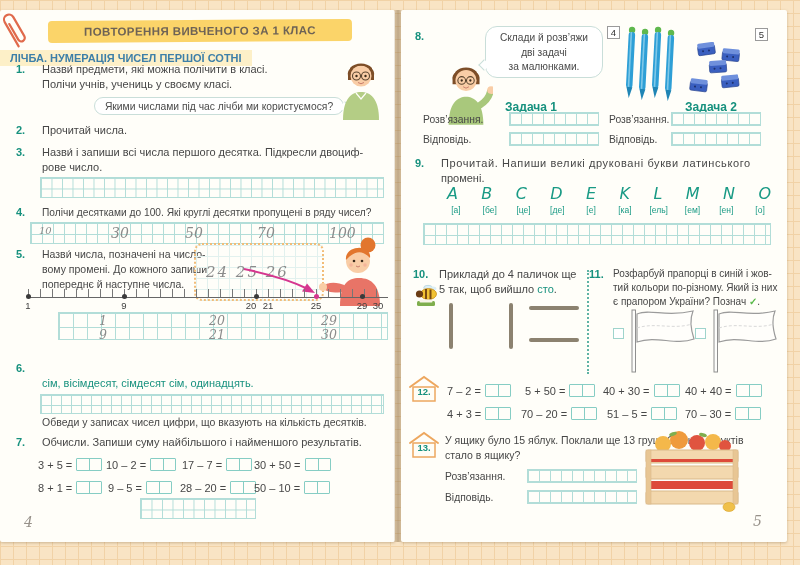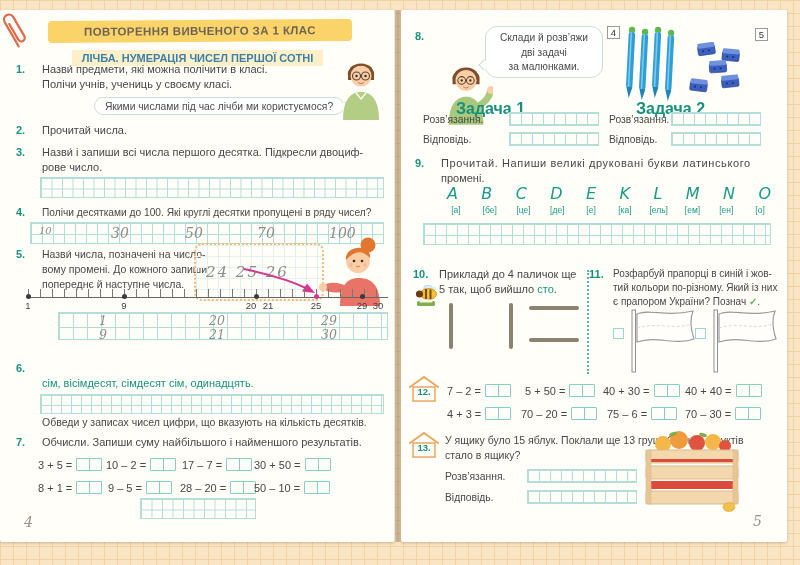--- a/index.html
+++ b/index.html
@@ -30,21 +30,21 @@
 .eq{white-space:nowrap}
 .nl{height:9px;background-image:repeating-linear-gradient(to right,#777 0,#777 1px,transparent 1px,transparent 12px);border-bottom:1.5px solid #666}
 .nl-lab{font-size:9.5px;color:#3f3f3f;transform:translateX(-50%);white-space:nowrap}
 .dot{width:5px;height:5px;border-radius:50%;background:#3a3a3a}
 .dot.pink{background:#d6368f}
 .dotbox{border:2px dotted #f2bc77;border-radius:8px;background-image:linear-gradient(to right,#e2f1ee 1px,transparent 1px),linear-gradient(to bottom,#e2f1ee 1px,transparent 1px);background-size:11px 11px}
 .numbox{width:13px;height:13px;border:1px solid #9a9a9a;font-size:9.5px;text-align:center;line-height:12px;color:#333;background:#fff}
 .cb{width:11px;height:11px;border:1.5px solid #9fd4cc;background:#fff}
 .stick{background:#8c8270;border-radius:2px}
 .divider{border-left:2px dotted #5fb3a5}
-.ztitle{font-size:16px;font-weight:bold;color:#17917e;text-align:left}
+.ztitle{font-size:12px;font-weight:bold;color:#17917e;text-align:center}
 .slabel{font-size:10.3px;color:#474747;white-space:nowrap}
 .letters{display:flex;justify-content:space-between;font-family:"DejaVu Sans",sans-serif;font-style:oblique;font-size:16px;color:#199a85}
 .sounds{display:flex;font-size:8.5px;color:#199a85}
 .sounds span{flex:1;text-align:center;white-space:nowrap}
 .pnum{font-family:"DejaVu Serif",serif;font-style:italic;font-size:14px;color:#97918a}
 .house{width:34px;height:30px}
 .house-num{position:absolute;left:0;top:12px;width:34px;text-align:center;font-size:9.5px;font-weight:bold;color:#17917e}
 .check{color:#57b947;font-weight:bold}
 </style>
 </head>
@@ -52,21 +52,21 @@
 
 <div id="stage">
 
   <div class="page" id="page-left">
     <svg class="abs" style="left:2px;top:-2px;transform:rotate(-30deg)" width="26" height="44" viewBox="0 0 26 44">
       <path d="M8,38 L8,10 A5,5 0 0 1 18,10 L18,32 A3.5,3.5 0 0 1 11,32 L11,14" fill="none" stroke="#e06a4c" stroke-width="2.2" stroke-linecap="round"></path>
     </svg>
     <div class="banner abs" style="left:48px;top:10px;width:304px">
       <span>ПОВТОРЕННЯ ВИВЧЕНОГО ЗА 1 КЛАС</span>
     </div>
-    <div class="abs" style="left:0;top:38px;width:395px;text-align:center">
+    <div class="abs" style="left:0;top:38px;width:395px;">
       <span class="subtitle">ЛІЧБА. НУМЕРАЦІЯ ЧИСЕЛ ПЕРШОЇ СОТНІ</span>
     </div>
 
     <span class="abs num" style="left:16px;top:53px">1.</span>
     <span class="abs t" style="left:42px;top:53px">Назви́ предмети, які можна полічити в класі.</span>
     <span class="abs t" style="left:42px;top:68px">Полічи учнів, учениць у своєму класі.</span>
     <div class="abs bubble" style="left:94px;top:87px;width:250px;height:18px">
       <span class="bt">Якими числами під час лічби ми користуємося?</span>
       <i class="tail-r"></i>
     </div>
@@ -333,21 +333,21 @@
           <rect x="6" y="13" width="22" height="14" fill="#fffdf6" stroke="#eda75f" stroke-width="1.5"></rect>
         </svg>
       <span class="house-num">12.</span>
     </div>
     <span class="abs eq" style="left:46px;top:371px"><span class="t">7 – 2 =</span><span class="abox"></span></span>
     <span class="abs eq" style="left:124px;top:371px"><span class="t">5 + 50 =</span><span class="abox"></span></span>
     <span class="abs eq" style="left:202px;top:371px"><span class="t">40 + 30 =</span><span class="abox"></span></span>
     <span class="abs eq" style="left:284px;top:371px"><span class="t">40 + 40 =</span><span class="abox"></span></span>
     <span class="abs eq" style="left:46px;top:394px"><span class="t">4 + 3 =</span><span class="abox"></span></span>
     <span class="abs eq" style="left:120px;top:394px"><span class="t">70 – 20 =</span><span class="abox"></span></span>
-    <span class="abs eq" style="left:206px;top:394px"><span class="t">75 – 6 =</span><span class="abox"></span></span>
+    <span class="abs eq" style="left:206px;top:394px"><span class="t">51 – 5 =</span><span class="abox"></span></span>
     <span class="abs eq" style="left:284px;top:394px"><span class="t">70 – 30 =</span><span class="abox"></span></span>
 
     <div class="abs house" style="left:6px;top:420px">
       <svg width="34" height="30" viewBox="0 0 34 30">
           <path d="M3,13 L17,3 L31,13" fill="none" stroke="#eda75f" stroke-width="2" stroke-linecap="round"></path>
           <rect x="6" y="13" width="22" height="14" fill="#fffdf6" stroke="#eda75f" stroke-width="1.5"></rect>
         </svg>
       <span class="house-num">13.</span>
     </div>
     <span class="abs t f105" style="left:44px;top:424px">У ящику було 15 яблук. Поклали ще 13 груш. Скільки фруктів</span>

